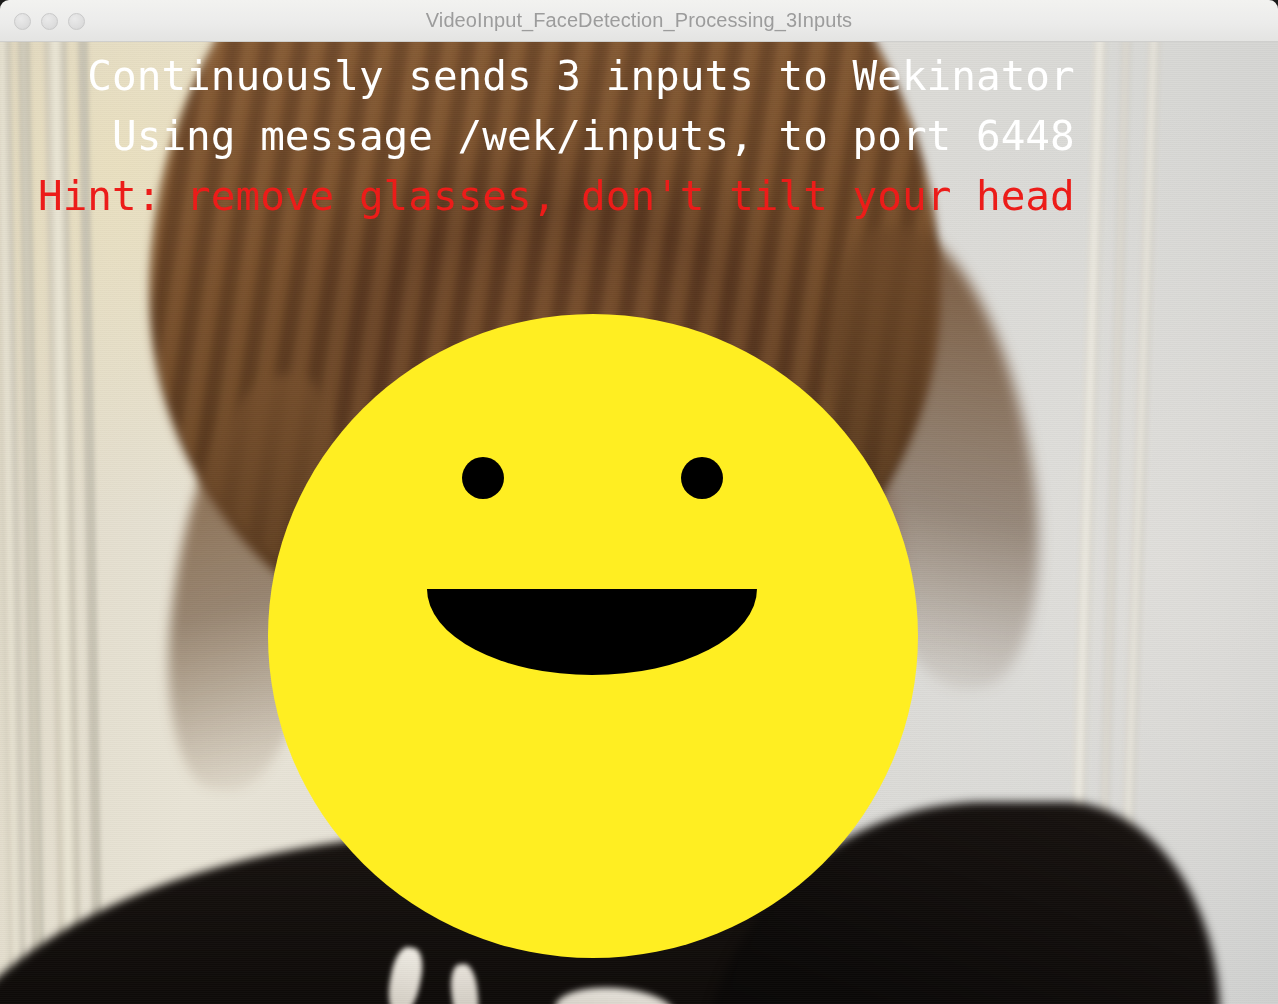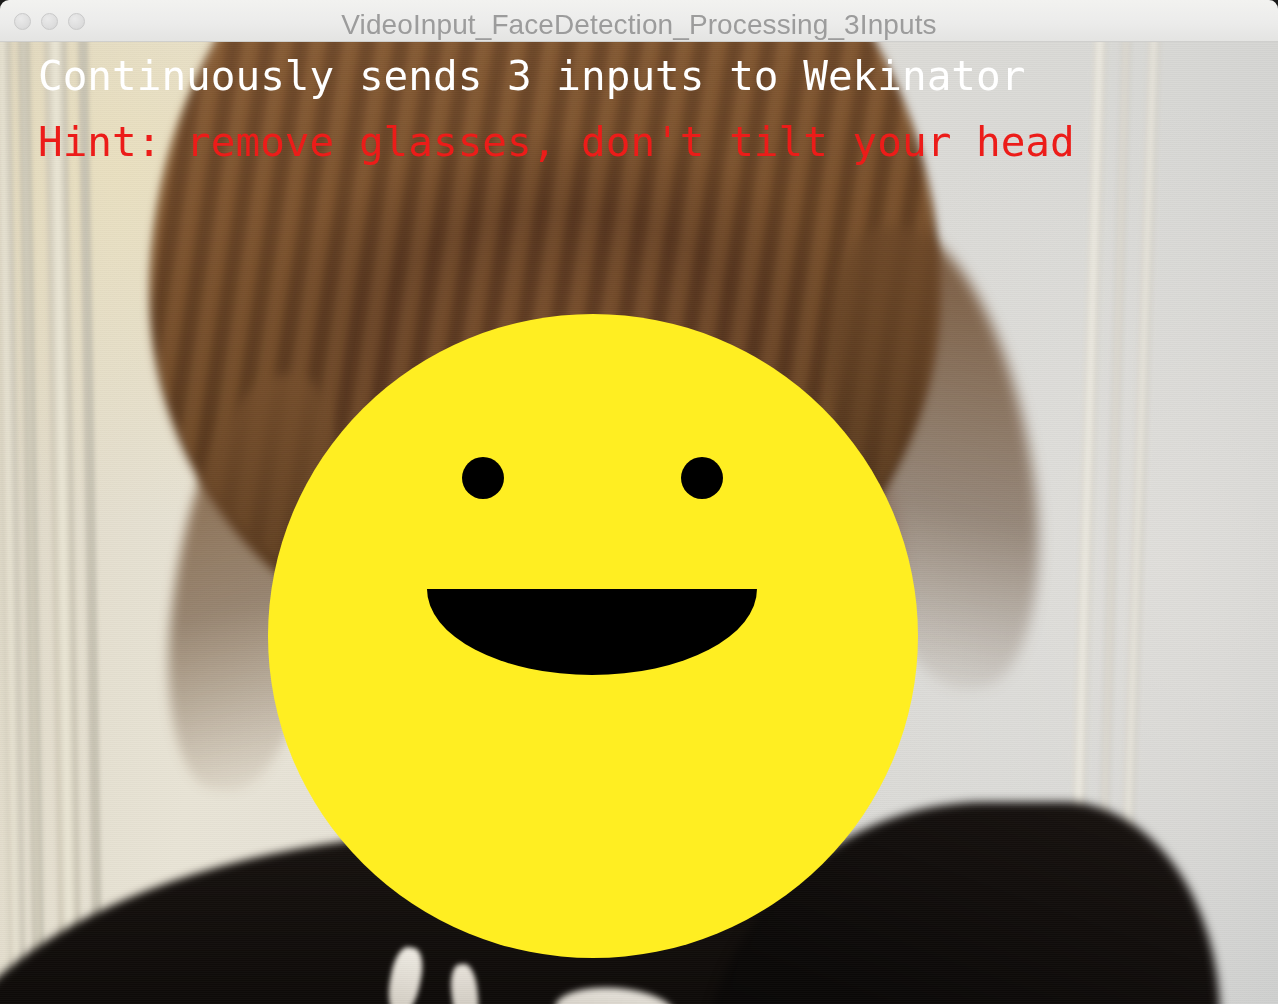--- a/index.html
+++ b/index.html
@@ -51,36 +51,37 @@
     background: radial-gradient(circle at 38% 32%, #eaeaea 0%, #dedede 60%, #d2d2d2 100%);
     border: 1px solid #c9c9c9;
     box-sizing: border-box;
   }
   #window-title {
     position: absolute;
     left: 0; right: 0;
     top: 9px;
     text-align: center;
     font-family: "Liberation Sans", sans-serif;
-    font-size: 28px;
+    font-size: 20px;
     letter-spacing: 0.1px;
     color: #9c9c9c;
     white-space: nowrap;
     user-select: none;
   }
 
   
   #video-canvas {
     position: absolute;
     left: 0;
     top: 42px;
     width: 1278px;
     height: 962px;
     overflow: hidden;
     background: #cdc6b8;
+    text-align: right;
   }
 
   
   #webcam-frame {
     position: absolute;
     inset: 0;
     overflow: hidden;
   }
   
   .wall-base {
@@ -343,17 +344,18 @@
 
     <svg id="smiley" width="1278" height="962" viewBox="0 0 1278 962">
       <ellipse id="smiley-head" cx="593" cy="594" rx="325" ry="322" fill="#ffee22"></ellipse>
       <circle id="smiley-eye-left" cx="483" cy="436" r="21" fill="#000000"></circle>
       <circle id="smiley-eye-right" cx="702" cy="436" r="21" fill="#000000"></circle>
       <path id="smiley-mouth" d="M 427 547 A 165 86 0 0 0 757 547 Z" fill="#000000"></path>
     </svg>
 
     <div id="overlay-text">
       <span class="tline white" id="line-1" style="color: rgb(255, 255, 255);">Continuously sends 3 inputs to Wekinator</span>
-      <span class="tline red" id="line-4" style="color: rgb(236, 28, 25); margin-top: 6px;">Hint: remove glasses, don't tilt your head</span>
+      <span class="tline white" id="line-2" style="color: rgb(255, 255, 255);">Using message /wek/inputs, to port 6448</span>
+      <span class="tline red" id="line-4" style="color: rgb(236, 28, 25);">Hint: remove glasses, don't tilt your head</span>
     </div>
 
   </div>
 </div>
 
 </body></html>

